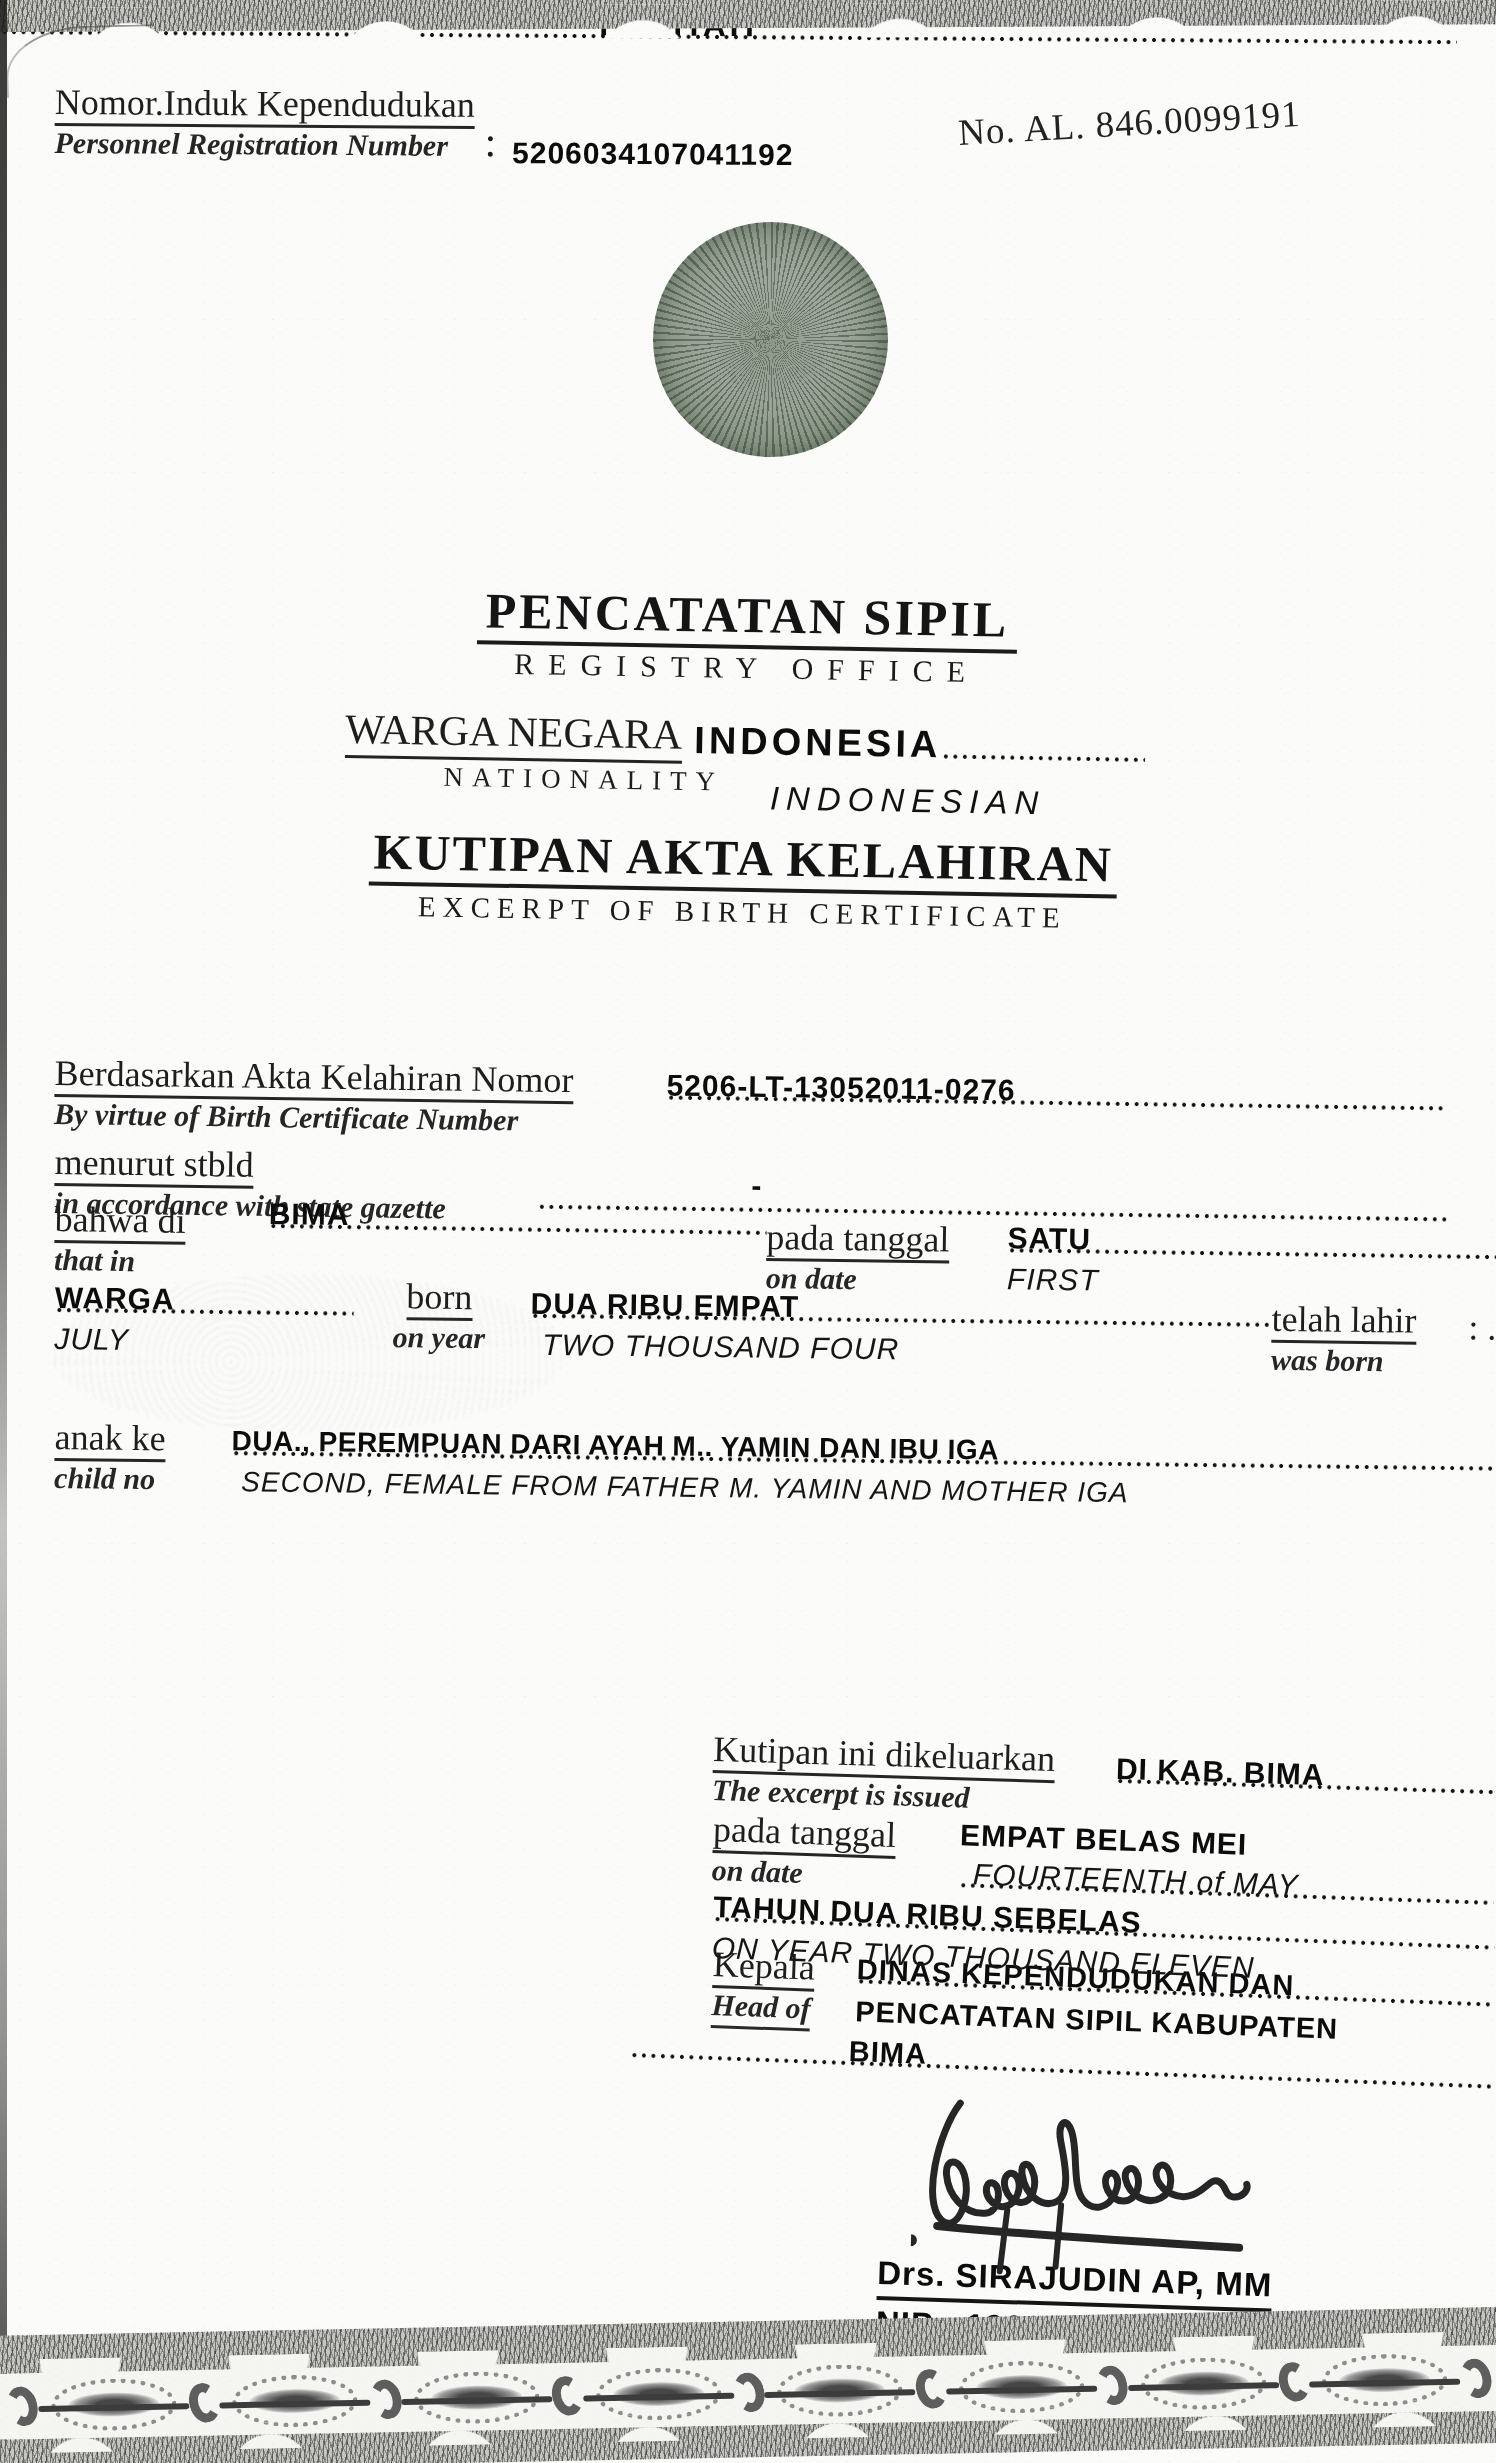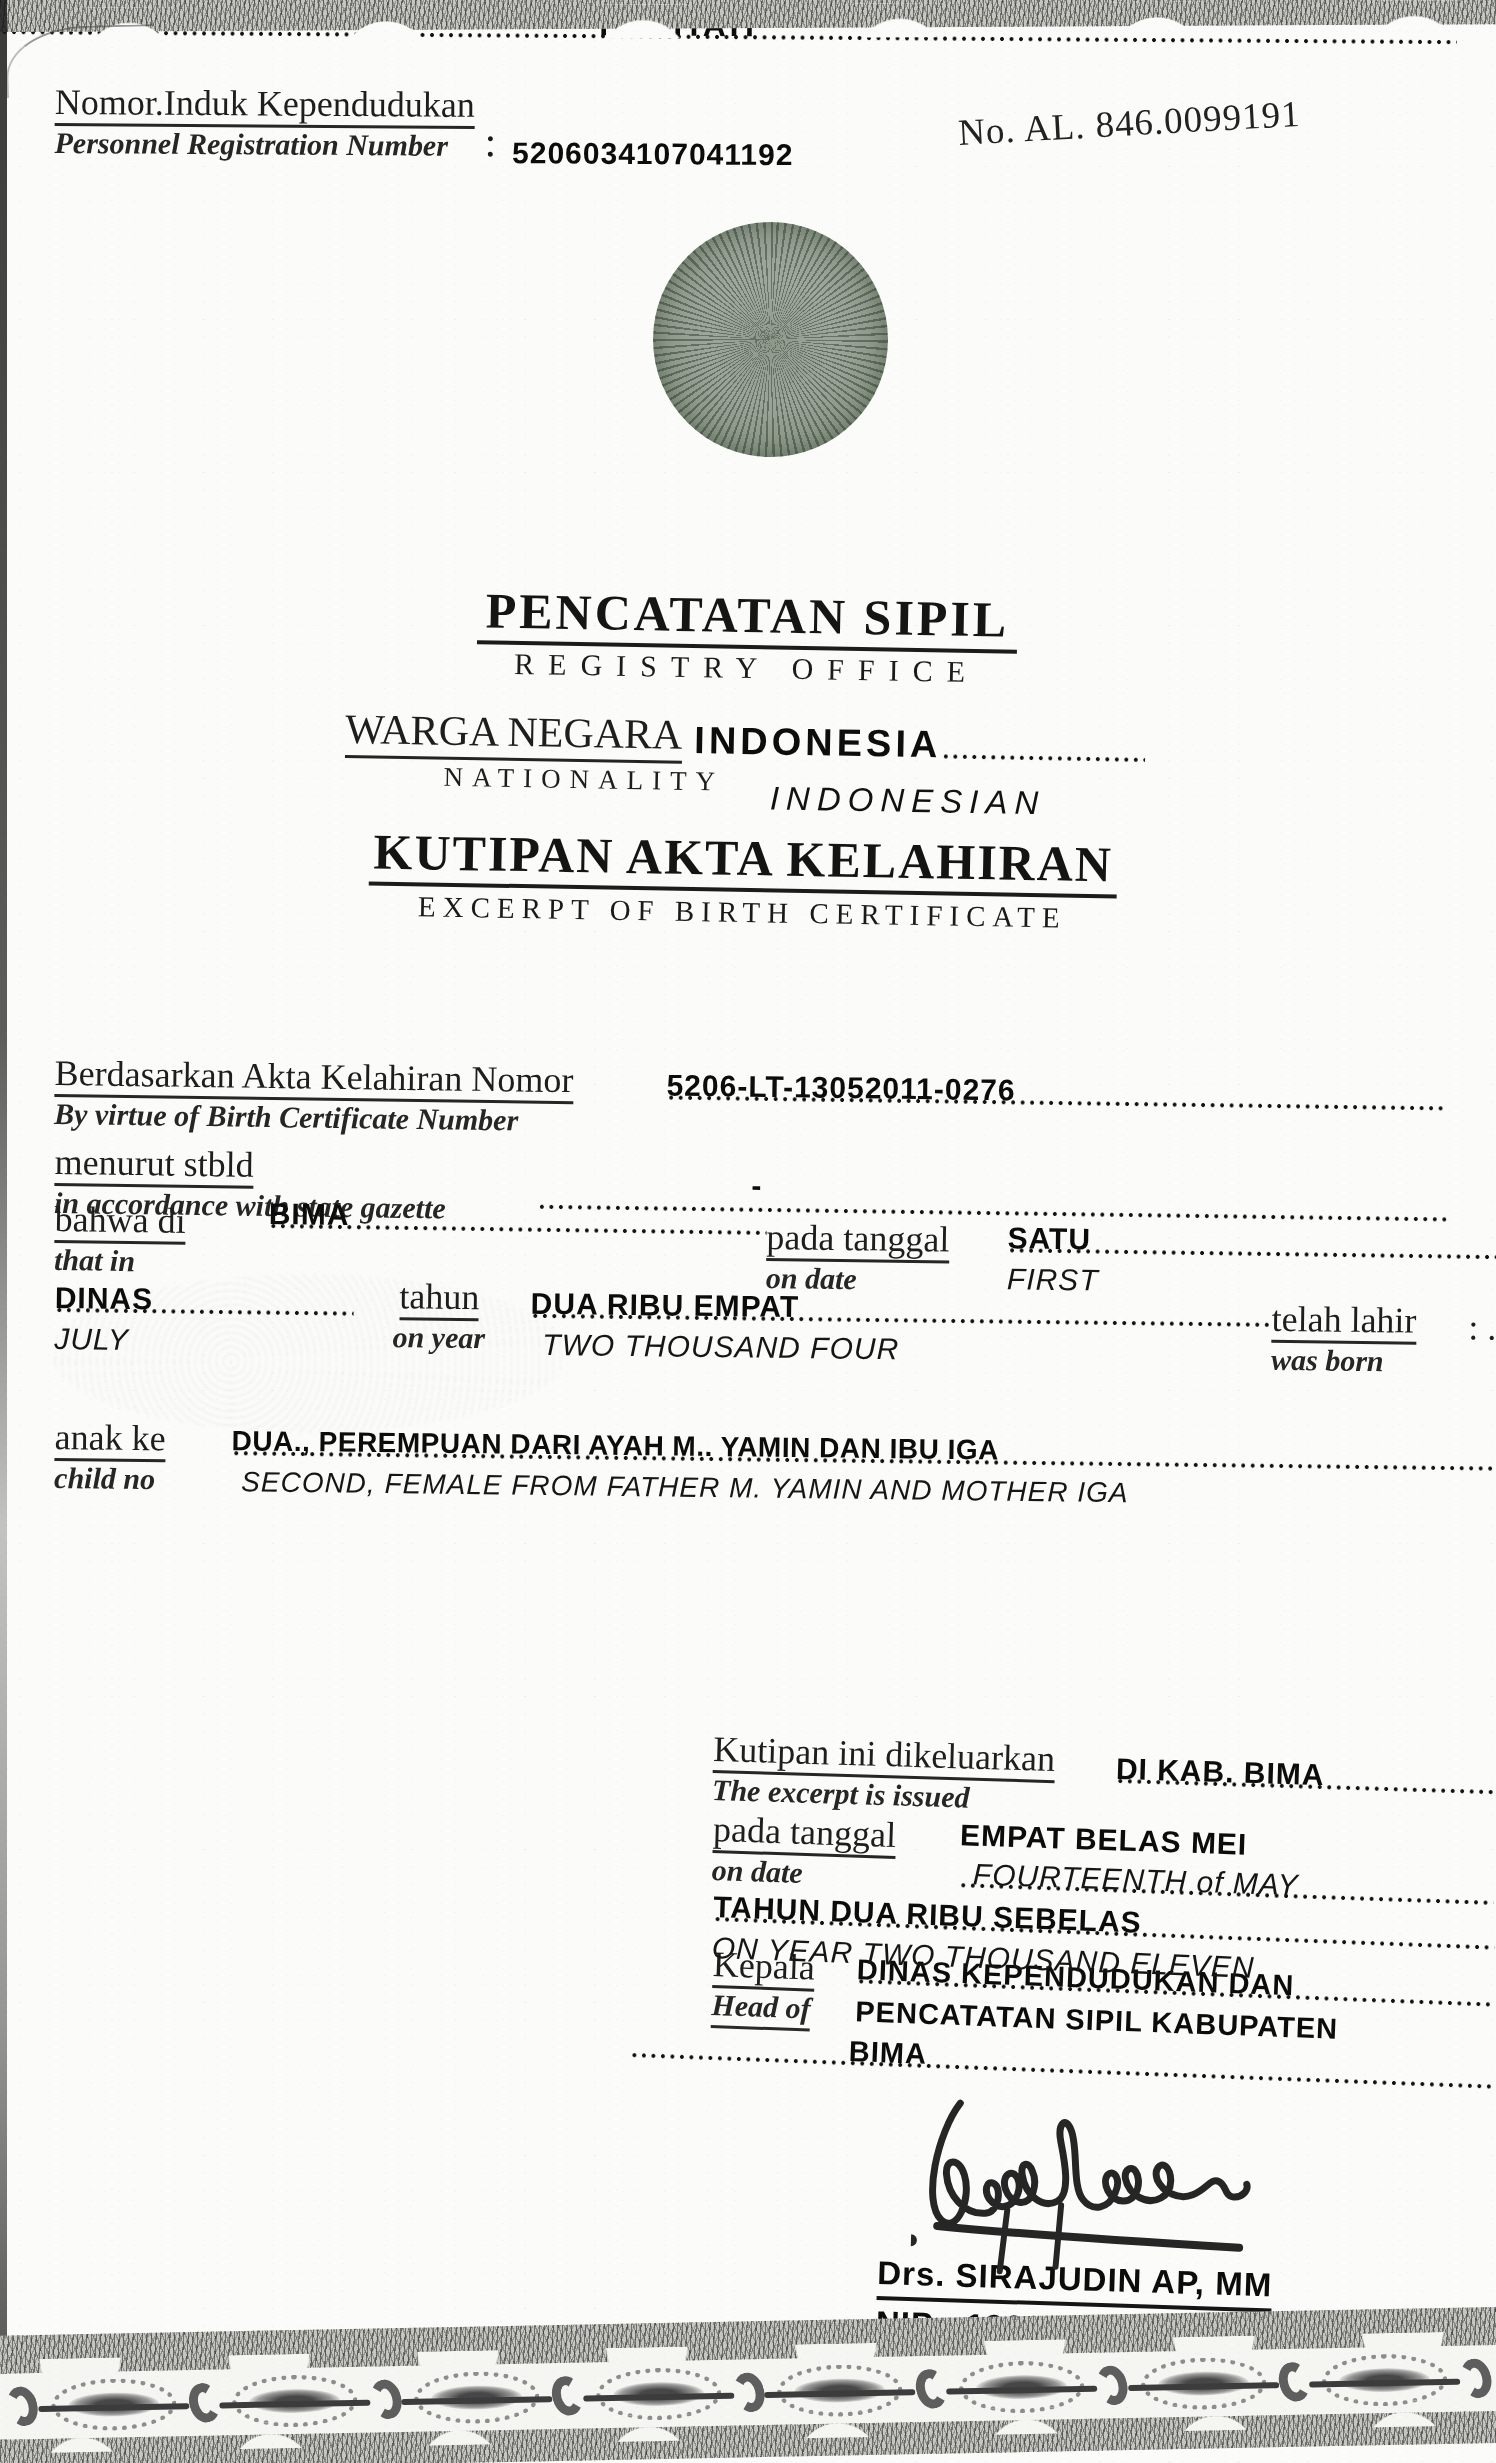--- a/index.html
+++ b/index.html
@@ -222,27 +222,27 @@
       <span class="val">SATU</span>
       <span class="spacer"></span>
     </div>
     <span class="val-en">FIRST</span>
   </div>
 </div>
 
 <div class="row month-row">
   <div class="stack" style="width:299px;">
     <div class="vline dotted-under">
-      <span class="val">DINAS</span>
+      <span class="val">WARGA</span>
       <span class="spacer"></span>
     </div>
     <span class="val-en">JULY</span>
   </div>
   <div class="stack" style="width:159px; margin-left:6px; align-items:center; margin-top:-8px;">
-    <span class="lbl"><span class="lbl-u">tahun</span></span>
+    <span class="lbl"><span class="lbl-u">born</span></span>
     <span class="lbl-en">on year</span>
   </div>
   <div class="stack" style="flex:1; margin-left:12px;">
     <div class="vline dotted-under">
       <span class="val">DUA RIBU EMPAT</span>
       <span class="spacer"></span>
     </div>
     <span class="val-en" style="margin-left:12px;">TWO THOUSAND FOUR</span>
   </div>
   <div class="stack" style="width:189px; margin-top:4px;">

